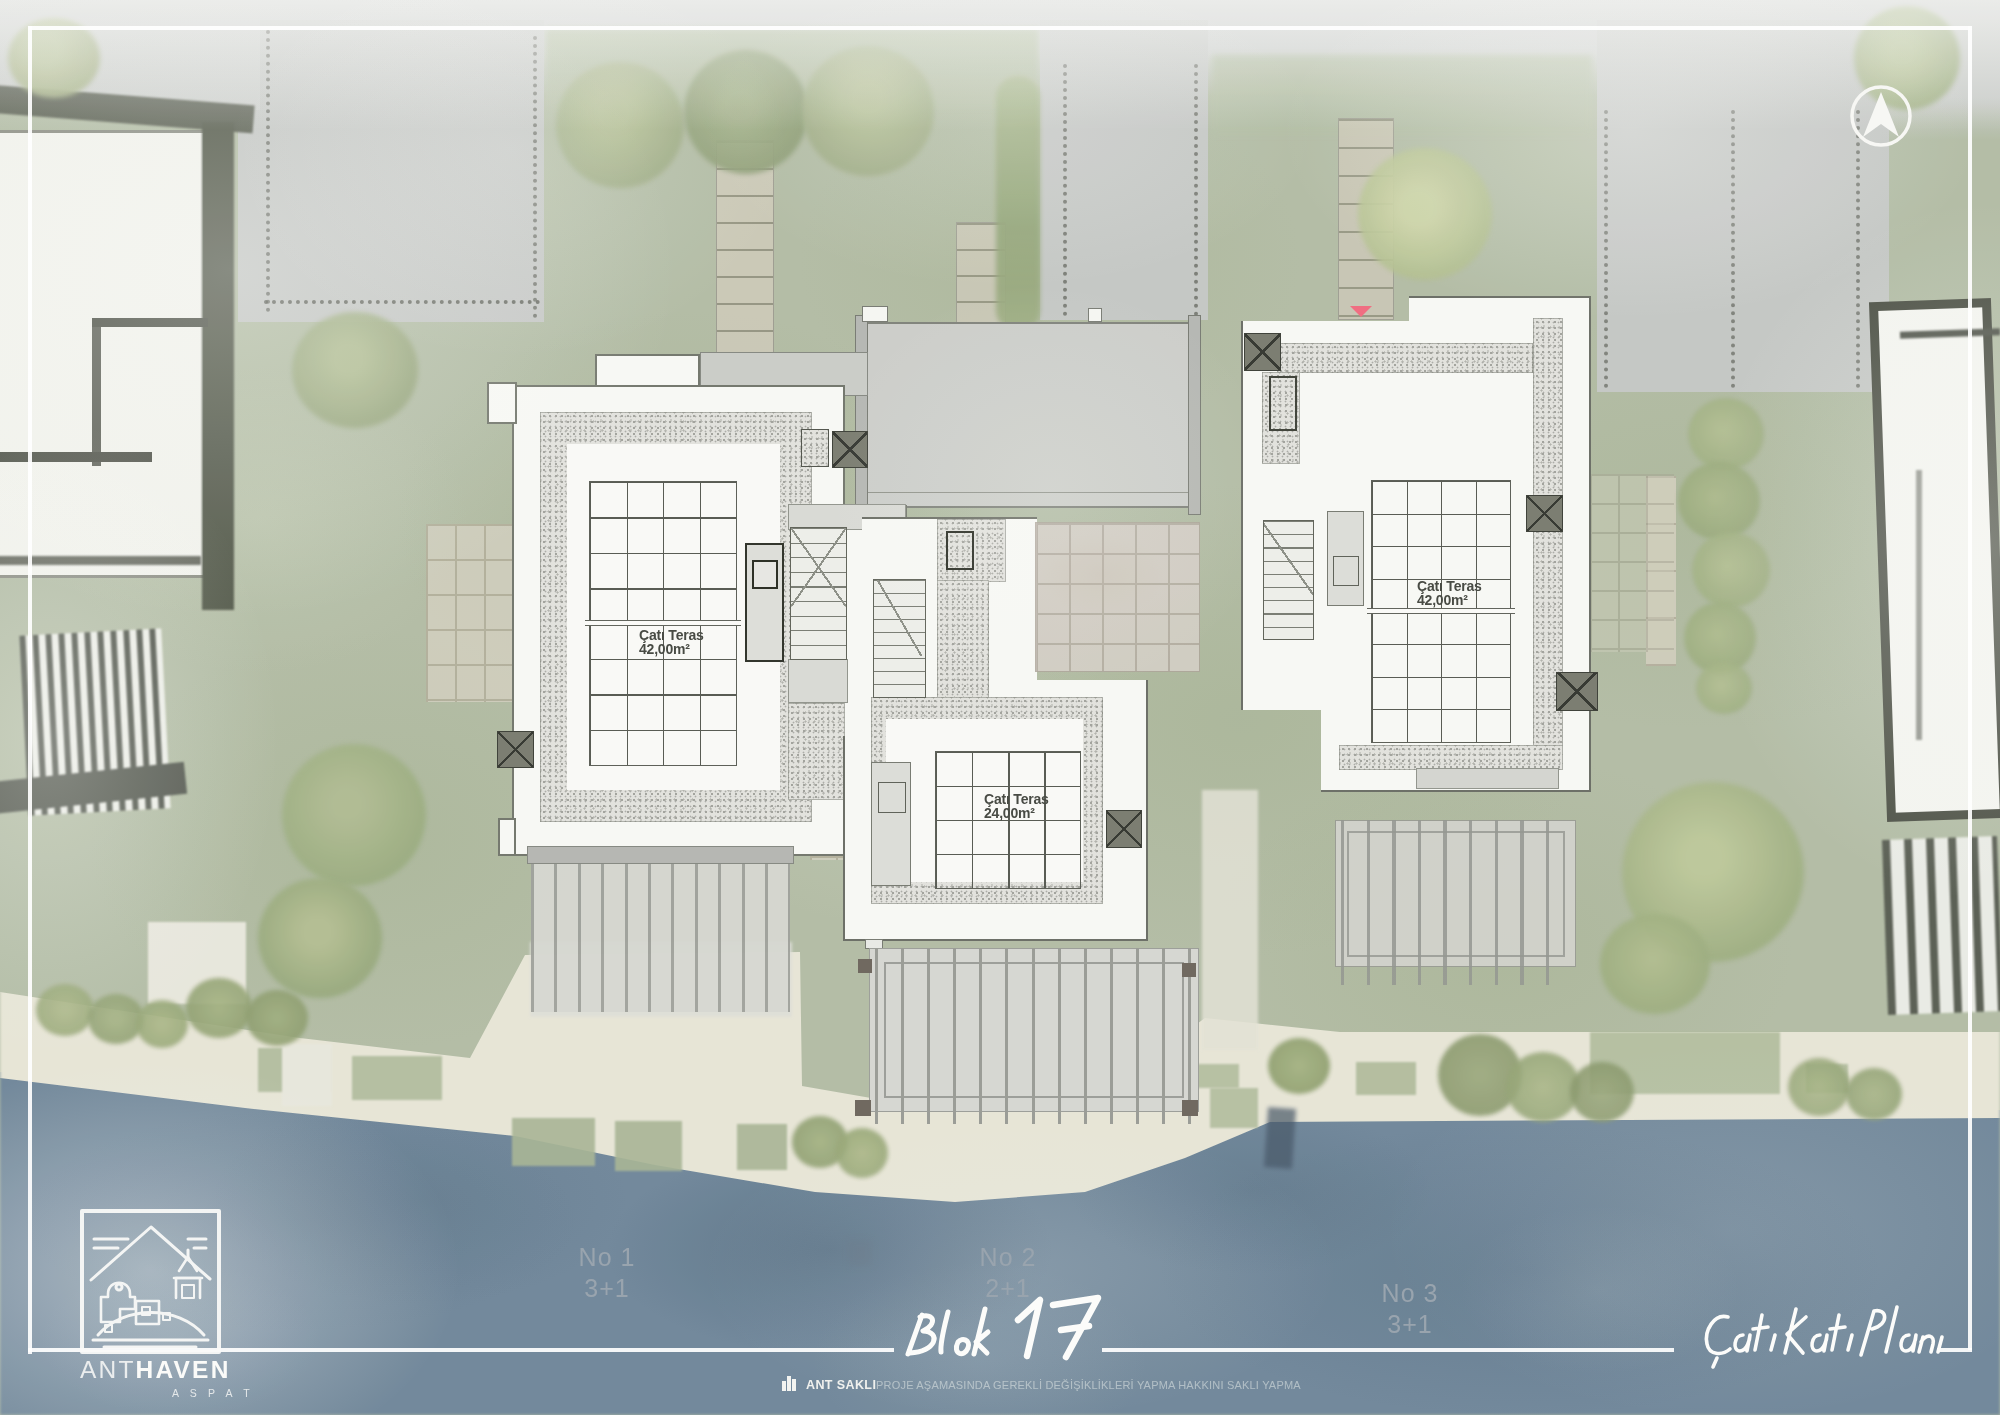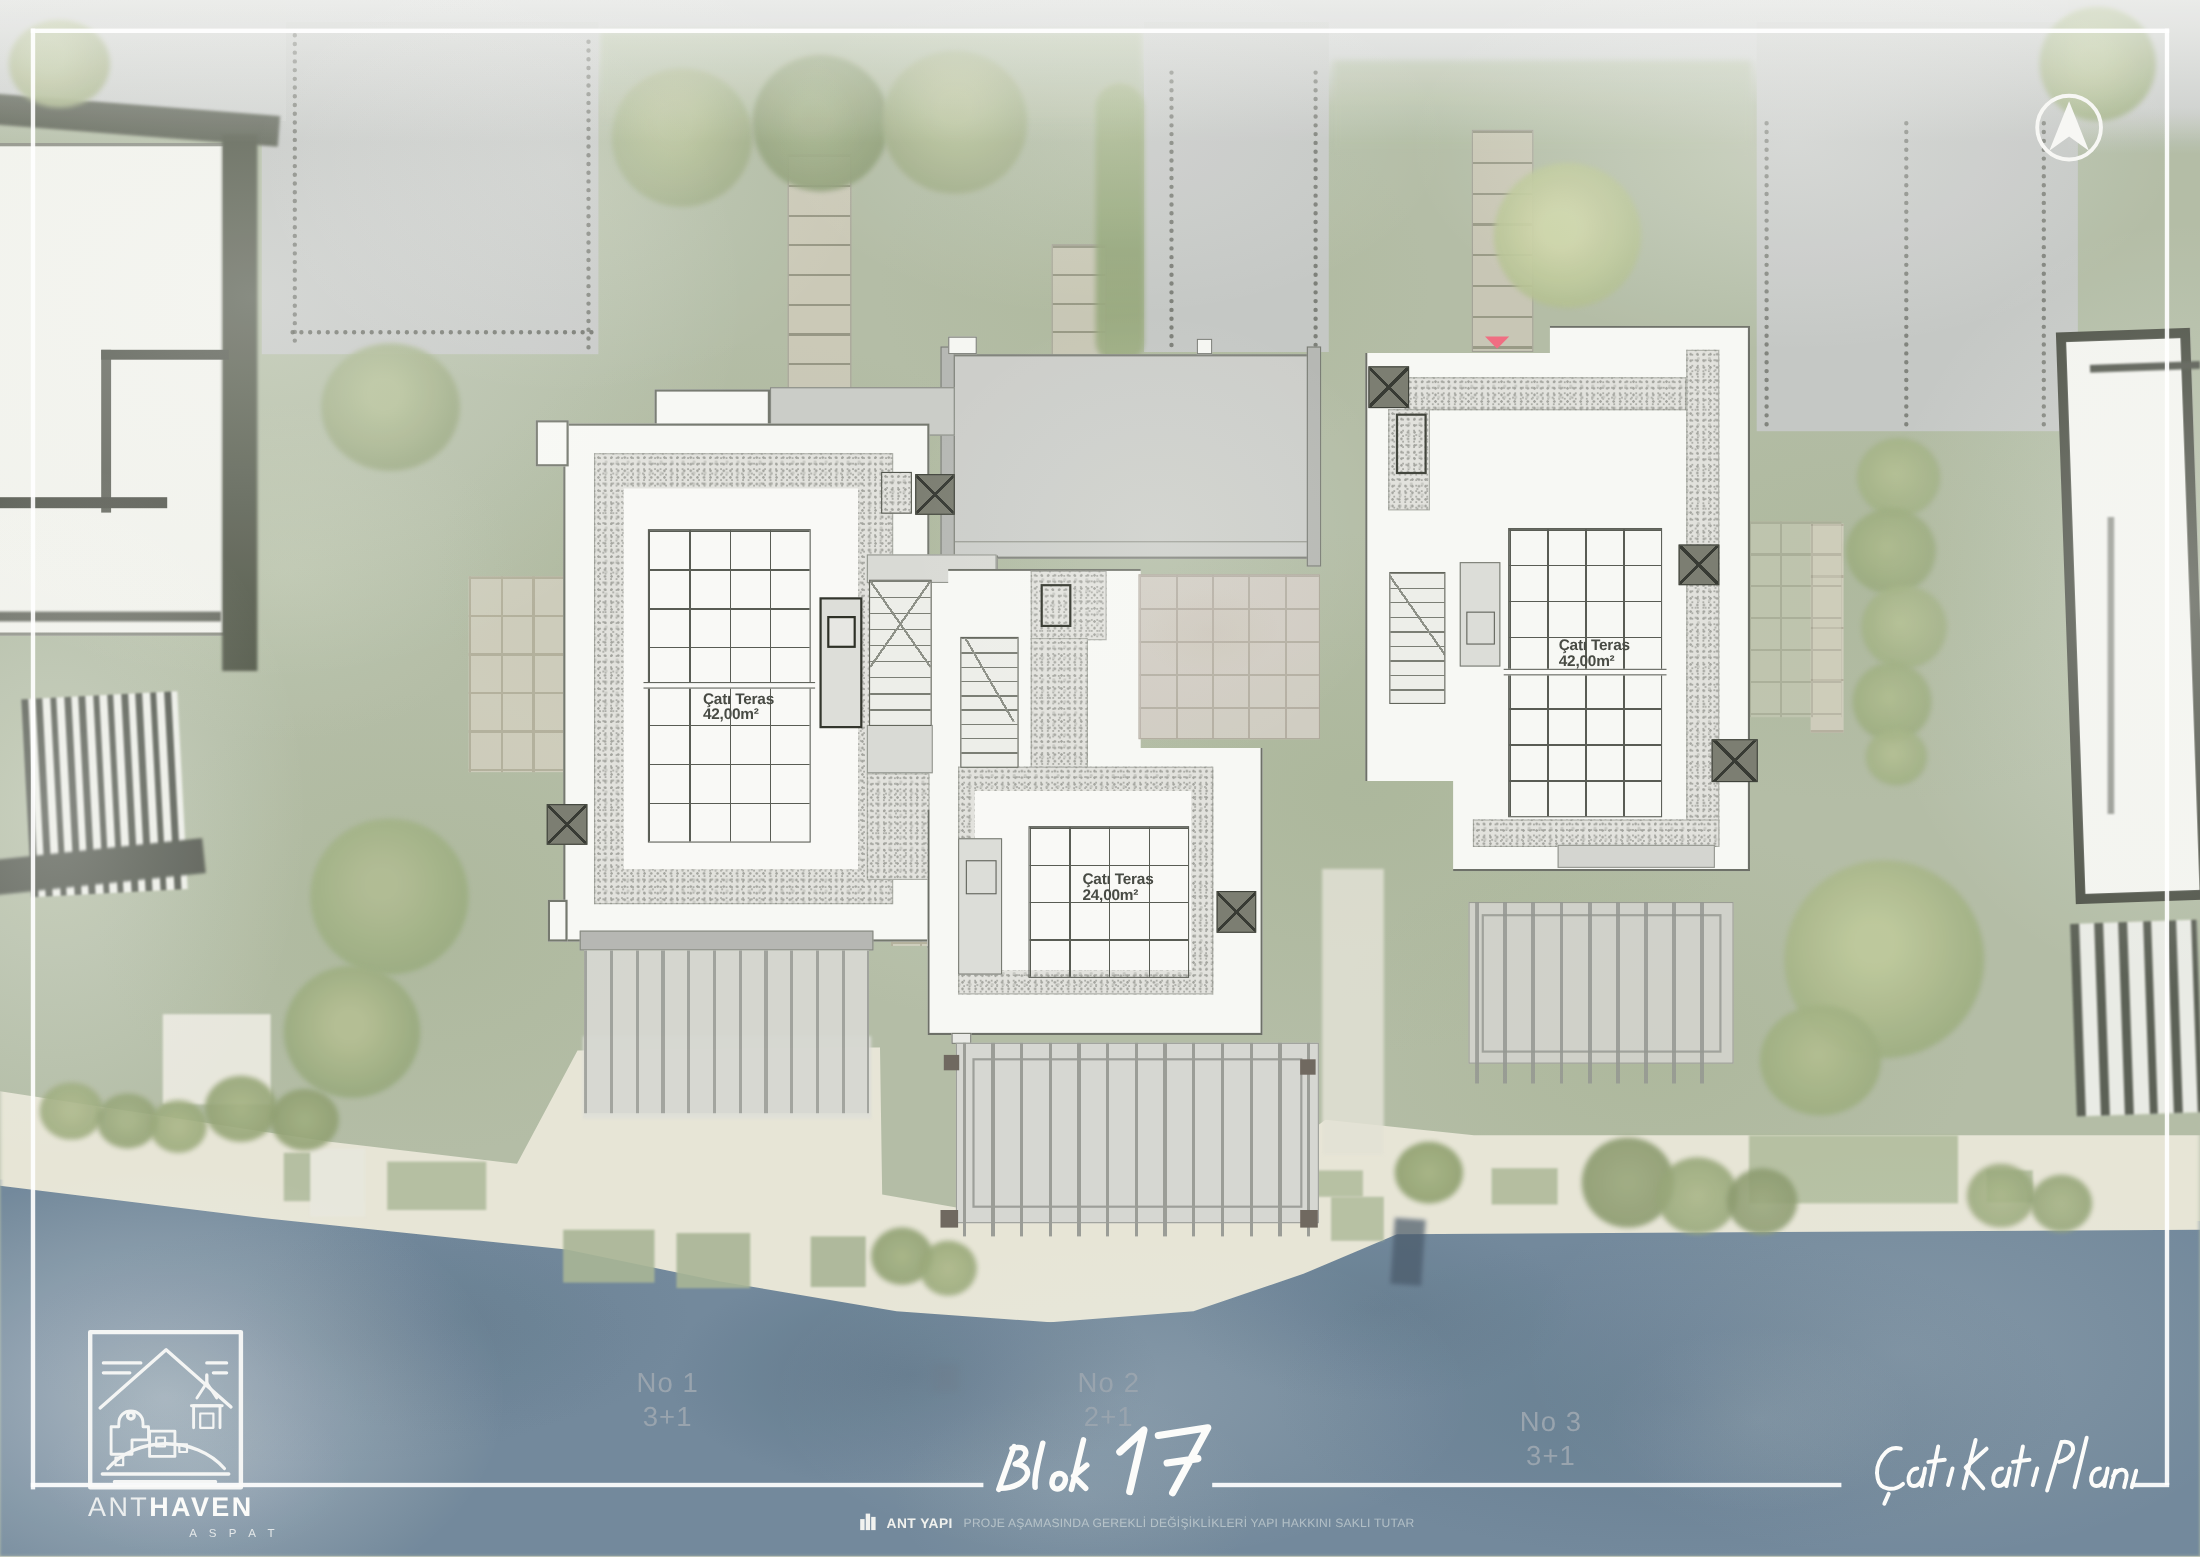--- a/index.html
+++ b/index.html
@@ -401,14 +401,14 @@
 <path d="M233 42 L229 57 M231 47 C237 38 245 40 243 49 L241 57"></path>
 <path d="M252 42 L248 57"></path>
 </g>
 </svg>
 
 <div class="abs" style="left:782px;top:1376px;width:16px;height:16px;">
 <div class="abs" style="left:0;top:5px;width:4px;height:10px;background:#f2f3f0;"></div>
 <div class="abs" style="left:5px;top:0;width:4px;height:15px;background:#f2f3f0;"></div>
 <div class="abs" style="left:10px;top:3px;width:4px;height:12px;background:#f2f3f0;"></div>
 </div>
-<div class="abs" style="left:806px;top:1378px;color:#f0f1ee;font-size:12.5px;font-weight:bold;letter-spacing:.4px;">ANT YAPI</div>
-<div class="abs" style="left:876px;top:1379px;color:rgba(228,233,231,.55);font-size:11px;letter-spacing:.2px;">PROJE AŞAMASINDA GEREKLİ DEĞİŞİKLİKLERİ YAPI HAKKINI SAKLI TUTAR</div>
+<div class="abs" style="left:806px;top:1378px;color:#f0f1ee;font-size:12.5px;font-weight:bold;letter-spacing:.4px;">ANT SAKLI</div>
+<div class="abs" style="left:876px;top:1379px;color:rgba(228,233,231,.55);font-size:11px;letter-spacing:.2px;">PROJE AŞAMASINDA GEREKLİ DEĞİŞİKLİKLERİ YAPMA HAKKINI SAKLI YAPMA</div>
 </div>
 </body></html>

